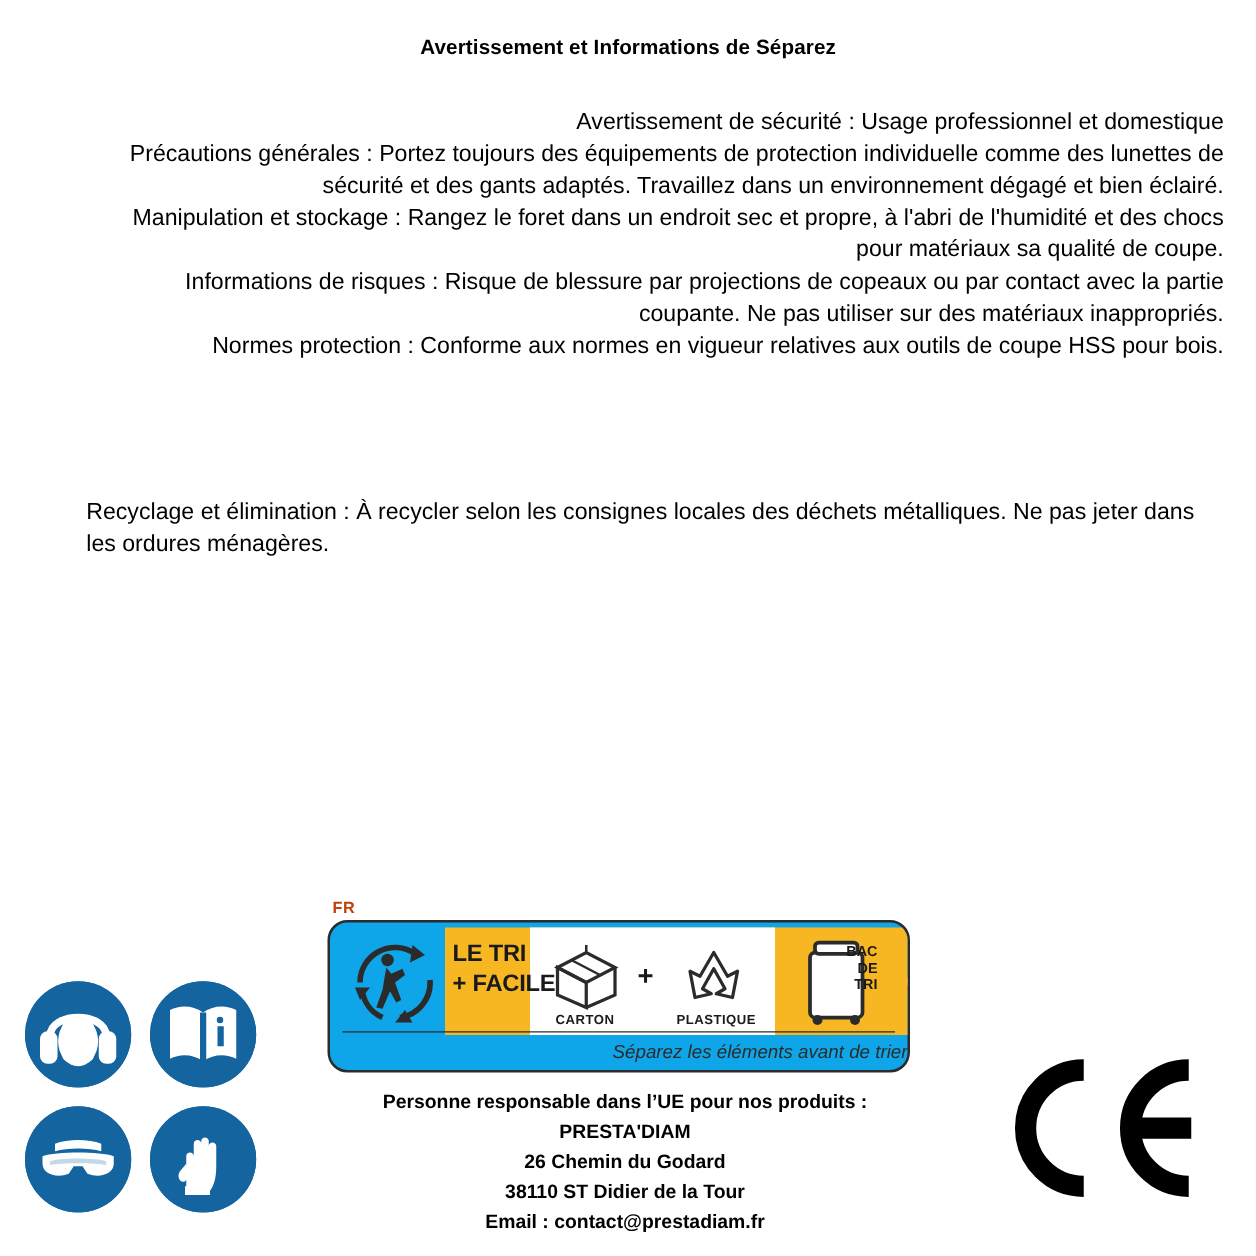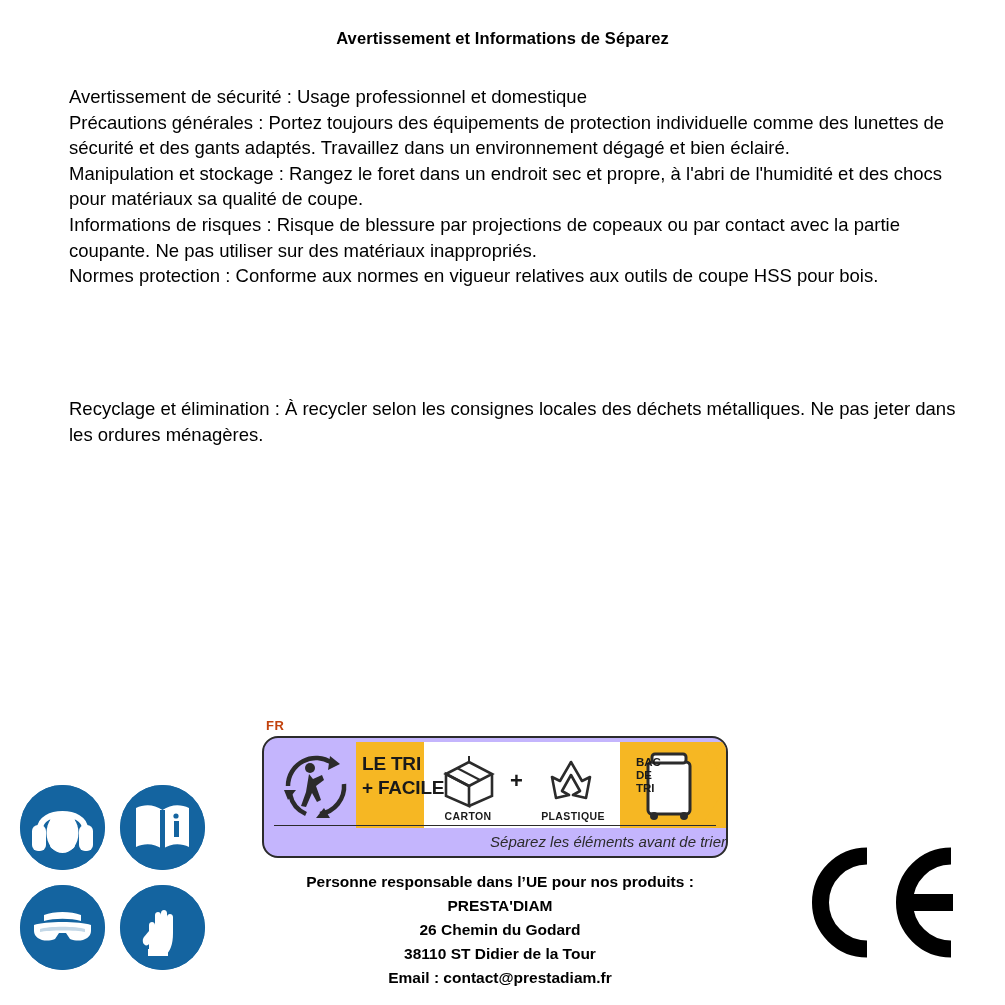--- a/index.html
+++ b/index.html
@@ -29,20 +29,21 @@
   }
 
   
   .body-block {
     position: absolute;
     left: 69px;
     top: 84px;
     width: 910px;
     font-size: 18.5px;
     line-height: 25.6px;
+    text-align: right;
   }
   .body-block p {
     margin: 0;
   }
   .spacer-block {
     position: absolute;
     left: 69px;
     top: 396px;
     width: 910px;
     font-size: 18.5px;
@@ -89,21 +90,21 @@
     letter-spacing: 0.5px;
   }
   .tri-box {
     position: absolute;
     left: 0;
     top: 18px;
     width: 466px;
     height: 122px;
     border: 2px solid #2b2b2b;
     border-radius: 16px;
-    background: #c4b5fd;
+    background: #0ea5e9;
     box-sizing: border-box;
     overflow: hidden;
   }
   .tri-inner {
     position: absolute;
     left: 0; top: 0;
     width: 100%; height: 100%;
   }
   .tri-bottom-text {
     position: absolute;
@@ -176,21 +177,21 @@
     top: 30px;
     font-size: 22px;
     font-weight: bold;
     color: #1a1a1a;
   }
   .bac-text {
     position: absolute;
     left: 372px;
     top: 18px;
     width: 66px;
-    text-align: left;
+    text-align: right;
     font-size: 11.5px;
     font-weight: bold;
     color: #1a1a1a;
     line-height: 13px;
   }
 
   
   .responsible {
     position: absolute;
     left: 200px;

